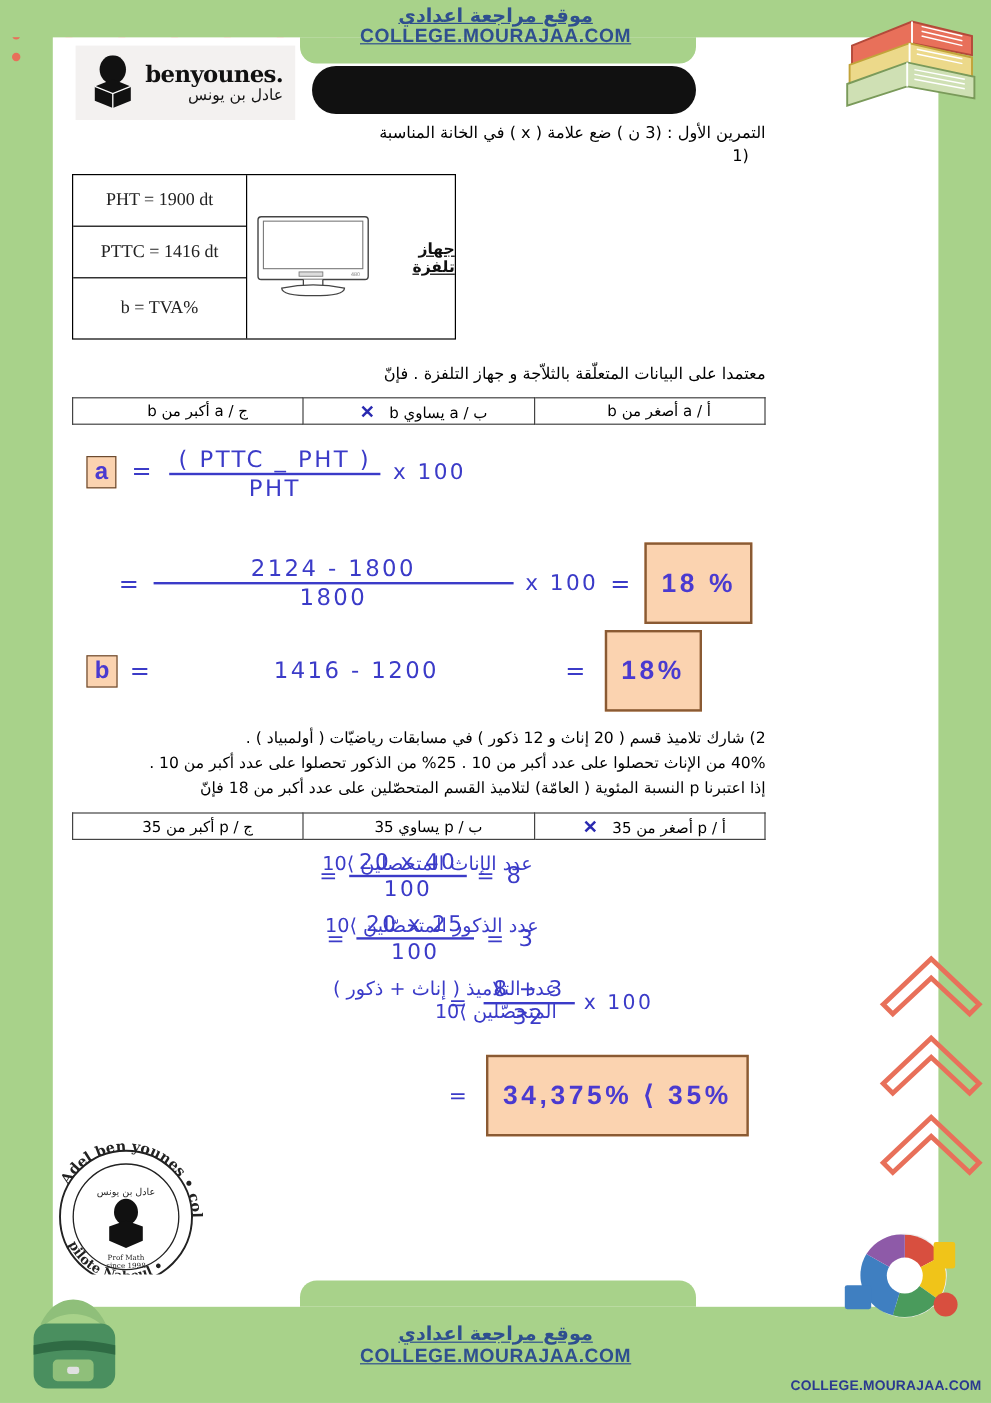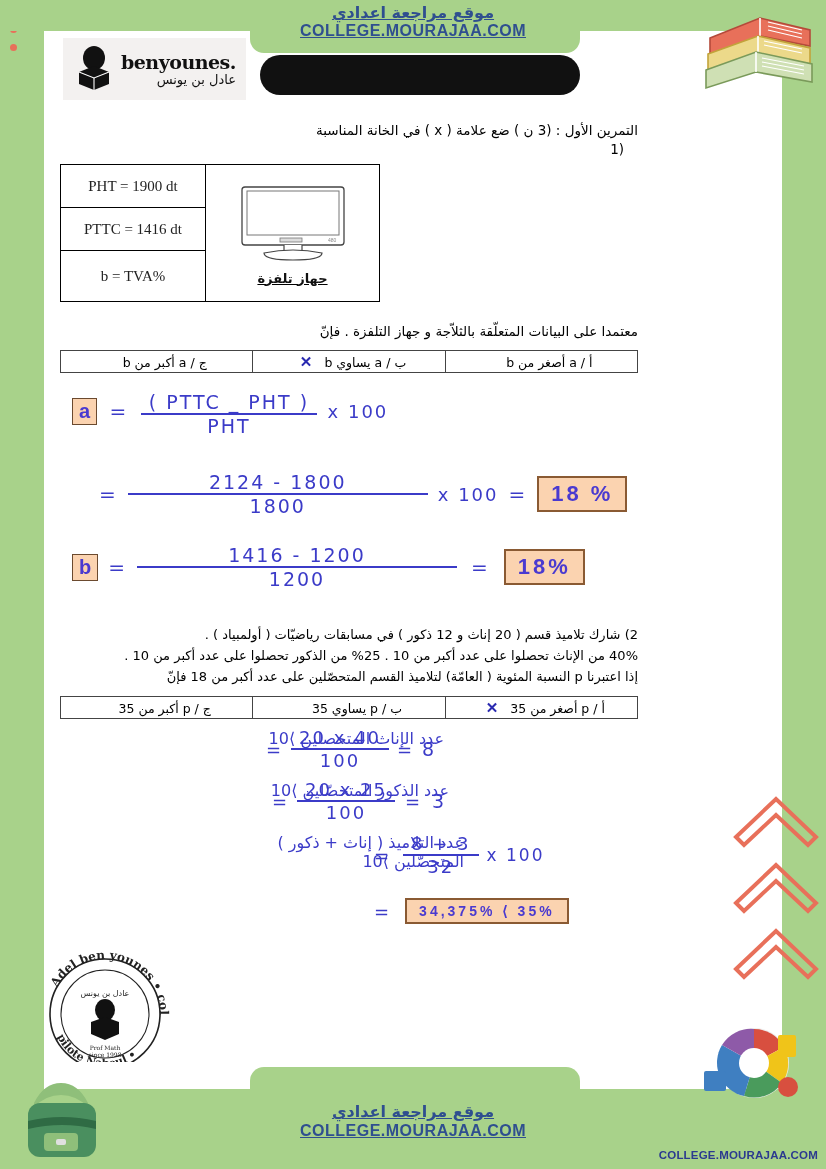--- a/index.html
+++ b/index.html
@@ -74,21 +74,21 @@
     direction:rtl; text-align:right; margin-top:1px;
   }
 
   
   .redact {
     position:absolute; left:260px; top:55px; width:320px; height:40px;
     background:#111; border-radius:20px; z-index:7;
   }
 
   
-  .doc { position:absolute; left:44px; top:120px; width:610px; z-index:6; }
+  .doc { position:absolute; left:44px; top:101px; width:610px; z-index:6; }
 
   .rtl { direction:rtl; text-align:right; font-family:"DejaVu Sans", sans-serif; color:#000; }
 
   .ex1-title { font-size:13.5px; padding:0 16px 0 0; line-height:20px; }
   .ex1-sub { font-size:13.5px; text-align:right; padding:0 30px 0 0; line-height:18px; }
 
   
   .appliances { position:relative; height:145px; margin-top:6px; }
   .abox {
     position:absolute; top:0; border:1px solid #000; display:flex; height:138px;
@@ -101,21 +101,21 @@
   .abox.fridge .acol-pic { order:1; }
   .acell {
     display:flex; align-items:center; justify-content:center;
     font-family:"Liberation Serif", serif; font-size:15px; color:#222;
     padding:0 10px; white-space:nowrap;
   }
   .acell.r1, .acell.r2 { border-bottom:1px solid #000; height:43px; }
   .acell.r3 { flex:1; }
   .abox.tv .acol-data { width:145px; }
   .abox.fridge .acol-data { width:146px; }
-  .acol-pic { flex:1; display:flex; flex-direction:column; align-items:center; justify-content:center;text-decoration:underline; }
+  .acol-pic { flex:1; display:flex; flex-direction:row; align-items:center; justify-content:center;text-decoration:underline; }
   .acol-pic .caption {
     font-family:"DejaVu Sans", sans-serif; direction:rtl; font-size:13px;
     font-weight:bold; color:#111; margin-top:4px;
   }
 
   .lead-line { font-size:13.5px; padding:0 16px 0 0; margin-top:12px; line-height:20px; }
 
   
   .choice-table {
     margin:9px 16px 0 16px; width:calc(100% - 32px);
@@ -137,21 +137,21 @@
     letter-spacing:2px;
   }
   .hw-area { position:relative; }
 
   .hl-box {
     display:inline-block; background:#fbd3b0; border:1.5px solid #6b4a2f;
     padding:1px 6px; color:#4a3ad0; font-weight:bold;
   }
   .ans-box {
     display:inline-block; background:#fbd3b0; border:2px solid #8a5a33;
-    padding:3px 12px; color:#4a3ad0; font-weight:bold; letter-spacing:3px;
+    padding:19px 12px; color:#4a3ad0; font-weight:bold; letter-spacing:3px;
   }
   .frac { display:inline-block; text-align:center; vertical-align:middle; }
   .frac .num { display:block; padding:0 8px; }
   .frac .den { display:block; border-top:2px solid #3b3bc8; padding:0 8px; }
 
   
   .ex2 { margin-top:10px; padding:0 16px 0 8px; font-size:13px; line-height:21px; }
   .ex2 .l { display:block; }
 
   
@@ -333,21 +333,20 @@
       <span class="hand" style="font-size:18px; margin:0 10px;">x 100</span>
       <span class="hand" style="font-size:20px; margin-right:10px;">=</span>
       <span class="ans-box" style="font-size:22px;">18 %</span>
     </div>
 
     <div style="position:absolute; left:28px; top:165px; display:flex; align-items:center;">
       <span class="hl-box" style="font-size:20px;">b</span>
       <span class="hand" style="font-size:20px; margin:0 10px;">=</span>
       <span class="hand frac" style="font-size:19px; min-width:320px;">
         <span class="num">1416 - 1200</span>
-        <span class="den">1200</span>
       </span>
       <span class="hand" style="font-size:20px; margin:0 14px;">=</span>
       <span class="ans-box" style="font-size:22px;">18%</span>
     </div>
   </div>
 
   <div class="rtl ex2">
     <span class="l">
       <span>2)</span>
       <span>شارك تلاميذ قسم            ( 20 إناث  و  12  ذكور ) في مسابقات رياضيّات ( أولمبياد ) .</span>
@@ -406,21 +405,21 @@
     <div style="position:absolute; left:330px; top:110px; display:flex; align-items:center;">
       <span class="hand" style="font-size:18px; margin-right:12px;">=</span>
       <span class="hand frac" style="font-size:18px;">
         <span class="num">8 + 3</span>
         <span class="den">32</span>
       </span>
       <span class="hand" style="font-size:17px; margin-left:8px;">x 100</span>
     </div>
     <div style="position:absolute; left:330px; top:175px; display:flex; align-items:center;">
       <span class="hand" style="font-size:18px; margin-right:14px;">=</span>
-      <span class="ans-box" style="font-size:14px;">34,375% ⟨ 35%</span>
+      <span class="ans-box" style="font-size:22px;">34,375% ⟨ 35%</span>
     </div>
   </div>
 </div>
 
 <div class="stamp">
   <svg width="150" height="110" viewBox="0 0 150 110">
     <defs>
       <path id="arcTop" d="M20 62 A55 55 0 0 1 130 62"></path>
       <path id="arcBot" d="M22 62 A53 53 0 0 0 128 62"></path>
     </defs>

